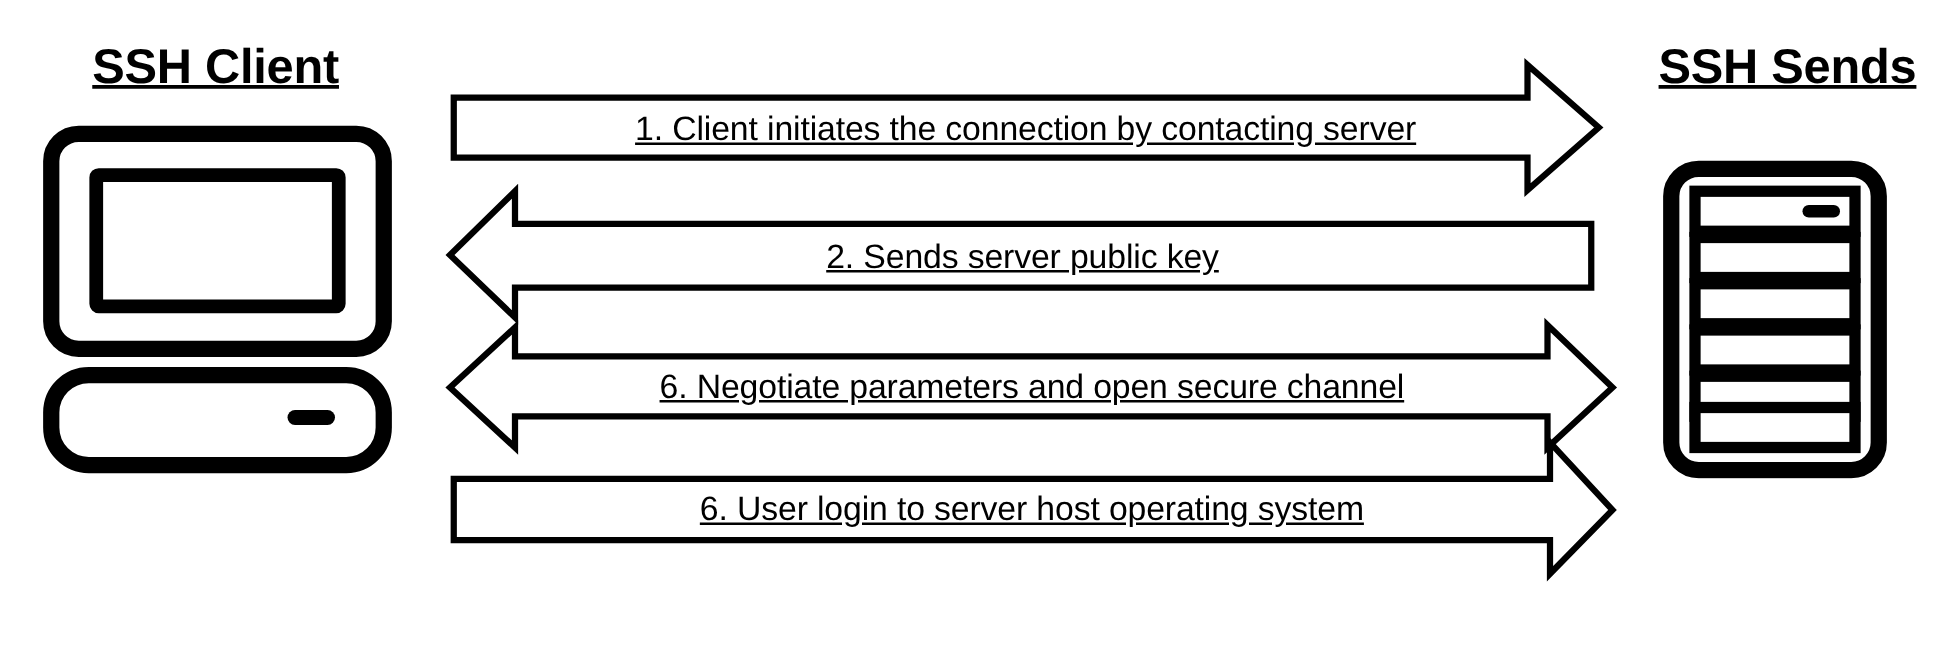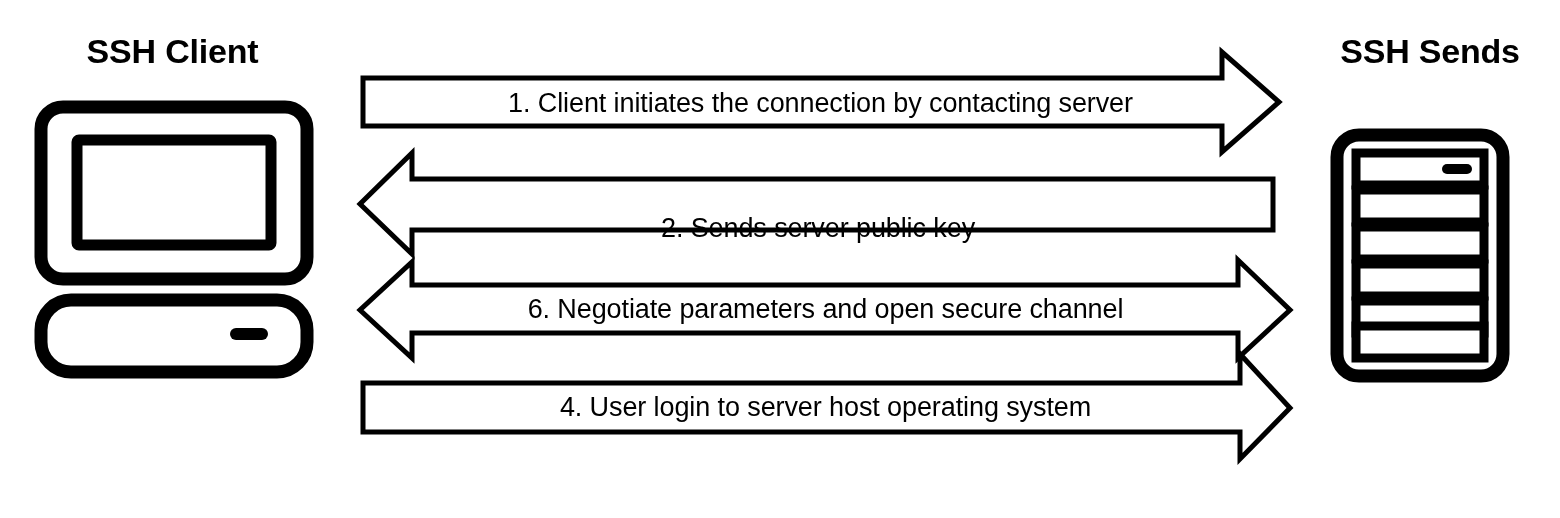--- a/index.html
+++ b/index.html
@@ -13,25 +13,26 @@
   #canvas {
     position: relative;
     width: 1560px;
     height: 518px;
     background: #ffffff;
     overflow: hidden;
   }
   .node-title {
     position: absolute;
     font-weight: bold;
-    font-size: 34px;
+    font-size: 39px;
     color: #000000;
     letter-spacing: -0.2px;
     white-space: nowrap;
     text-align: center;
+    text-decoration: underline;
   }
   #client-title { left: 0px; top: 32px; width: 345px; }
   #server-title { left: 1300px; top: 32px; width: 260px; }
 
   .icon-box {
     position: absolute;
   }
   #client-icon { left: 34px; top: 100px; width: 280px; height: 285px; }
   #server-icon { left: 1330px; top: 128px; width: 180px; height: 255px; }
 
@@ -47,23 +48,24 @@
     stroke-width: 5;
     stroke-linejoin: miter;
   }
   .arrow-label {
     position: absolute;
     font-size: 27px;
     color: #000000;
     white-space: nowrap;
     text-align: center;
     letter-spacing: -0.1px;
+    text-decoration: underline;
   }
   #label-1 { left: 363px; top: 88px;  width: 915px; }
-  #label-2 { left: 363px; top: 190px; width: 910px; margin-top: 23px; }
+  #label-2 { left: 363px; top: 190px; width: 910px; }
   #label-3 { left: 363px; top: 294px; width: 925px; }
   #label-4 { left: 363px; top: 392px; width: 925px; }
 </style>
 </head>
 <body>
 
 <div id="canvas">
 
   <div class="node-title" id="client-title">SSH Client</div>
 
@@ -108,15 +110,15 @@
 
     <polygon class="arrow-shape" points="363,383 1240,383 1240,354 1290,408 1240,459 1240,432 363,432"></polygon>
   </svg>
 
   <div class="arrow-label" id="label-1">1. Client initiates the connection by contacting server</div>
 
   <div class="arrow-label" id="label-2">2. Sends server public key</div>
 
   <div class="arrow-label" id="label-3">6. Negotiate parameters and open secure channel</div>
 
-  <div class="arrow-label" id="label-4">4. User login to server host operating system</div>
+  <div class="arrow-label" id="label-4">6. User login to server host operating system</div>
 
 </div>
 
 </body></html>

